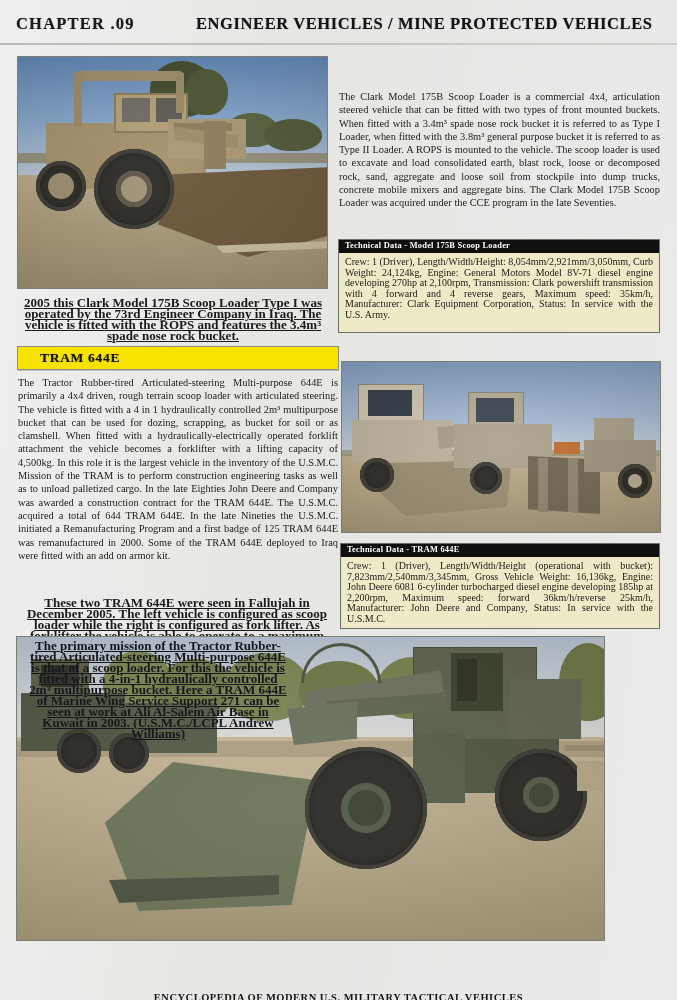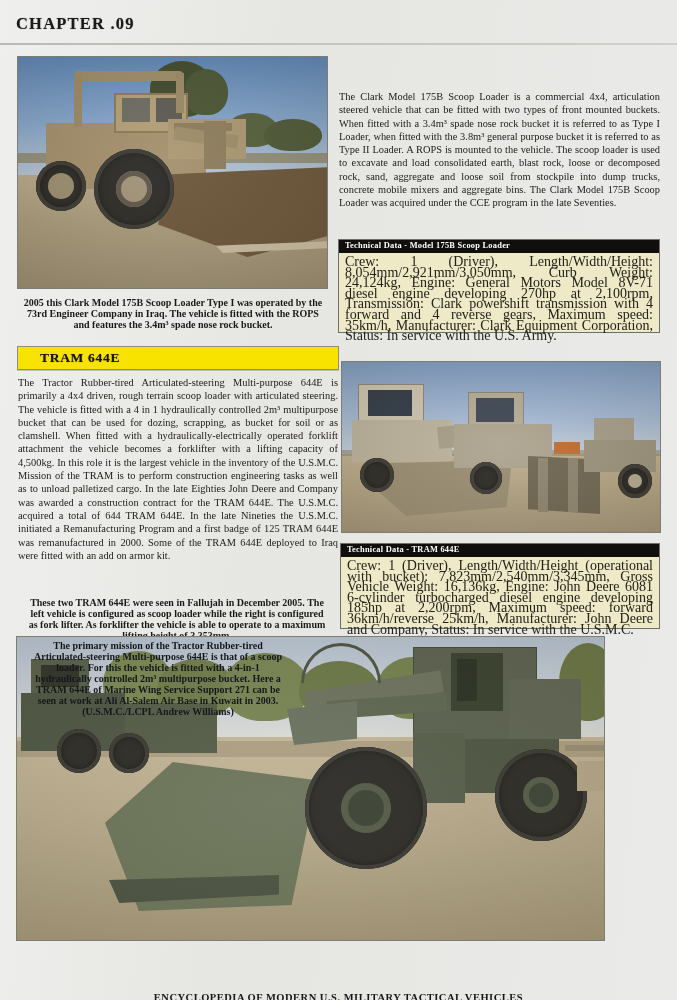--- a/index.html
+++ b/index.html
@@ -75,59 +75,60 @@
     font-size: 10.4px; line-height: 13.3px;
     color: #23211e; text-align: justify;
     text-justify: inter-word;
     hyphens: auto; -webkit-hyphens: auto;
   }
 
   
   .caption {
     position: absolute;
     font-family: "Liberation Serif", serif;
-    font-weight: bold; font-size: 10px; line-height: 11px;
-    color: #1a1a19; text-align: center;
+    font-weight: bold; font-size: 13px; line-height: 11px;
+    color: #1a1a19; text-align: center; text-decoration: underline;
   }
   .caption.on-photo { color: #14181c; }
 
   
   .tdbox { position: absolute; border: 1px solid #6f6f69; background: #eee9c6; }
   .tdbox .tdhead {
     position: absolute; left: 0; top: 0; width: 100%; height: 13px;
     background: #100f0d;
   }
   .tdbox .tdhead span {
     position: absolute; left: 6px; top: 1px;
     color: #ffffff; font-weight: bold; font-size: 8.4px;
     letter-spacing: .25px; white-space: nowrap;
     font-family: "Liberation Serif", serif;
   }
   .tdbox .tdbody {
     position: absolute; left: 6px; right: 6px; top: 17px;
     font-family: "Liberation Serif", serif;
-    font-size: 14px; line-height: 10.6px; color: #23211a;
+    font-size: 10px; line-height: 10.6px; color: #23211a;
     text-align: justify;
   }
 
   
   #ftr { position: absolute; left: 0; bottom: 8px; width: 677px; }
   #ftr .ftitle {
     position: absolute; left: 0; top: 0; width: 677px; text-align: center;
     font-weight: bold; font-size: 10.5px; letter-spacing: .5px; color: #17171a;
     font-family: "Liberation Serif", serif;
   }
 </style>
 </head>
 <body>
 
 <div id="page">
 
   <div id="hdr">
     <div class="chapter">CHAPTER  .09</div>
+    <div class="htitle">ENGINEER VEHICLES / MINE PROTECTED VEHICLES</div>
     <div class="rule"></div>
   </div>
 
   <div class="photo" style="left:17px; top:56px; width:311px; height:233px;">
     <div class="sky" style="height:52%;background:linear-gradient(180deg,#5d86b7 0%,#85a7cd 55%,#b9c7d6 100%);"></div>
     <div class="ground" style="height:49%;background:linear-gradient(180deg,#b9ab8c 0%,#ac9d7e 40%,#9c8f72 100%);"></div>
 
     <div class="tree" style="left:132px;top:4px;width:64px;height:56px;background:#3f4a2c;"></div>
     <div class="tree" style="left:166px;top:12px;width:44px;height:46px;background:#4a5533;"></div>
     <div class="tree" style="left:208px;top:56px;width:52px;height:34px;background:#55603d;"></div>

